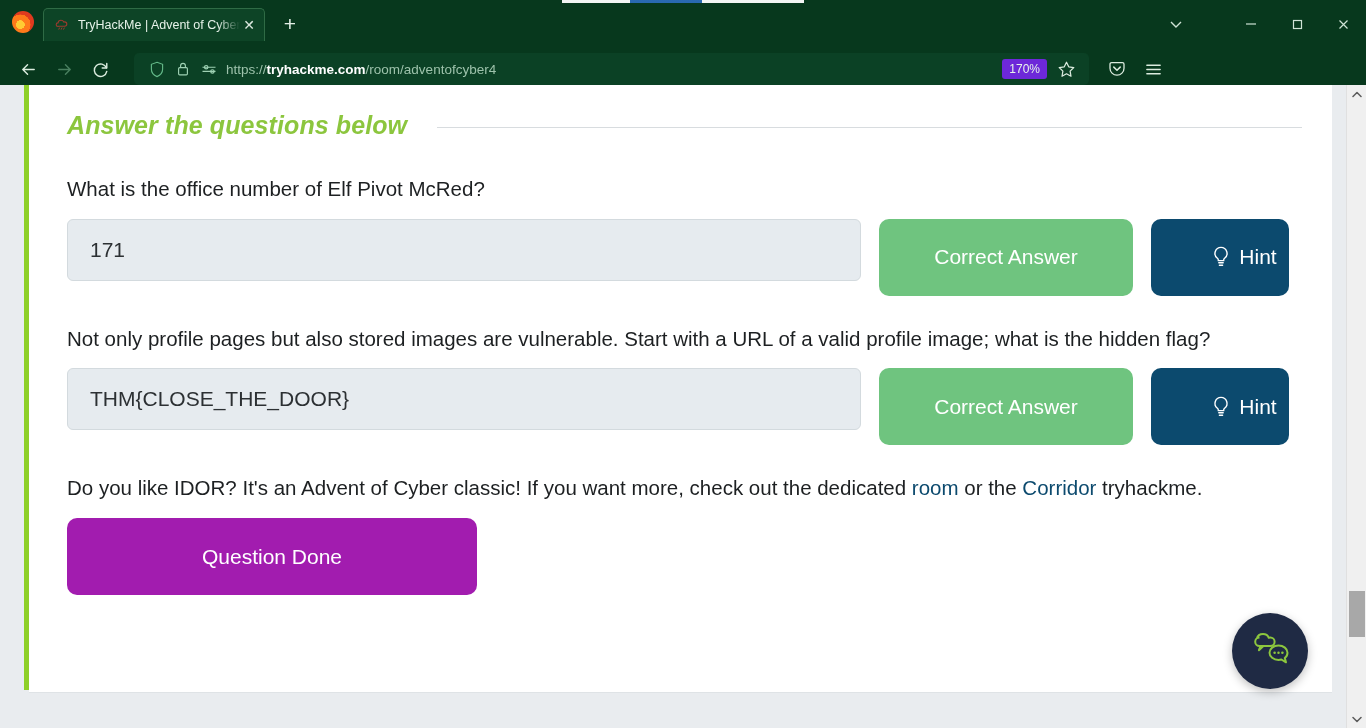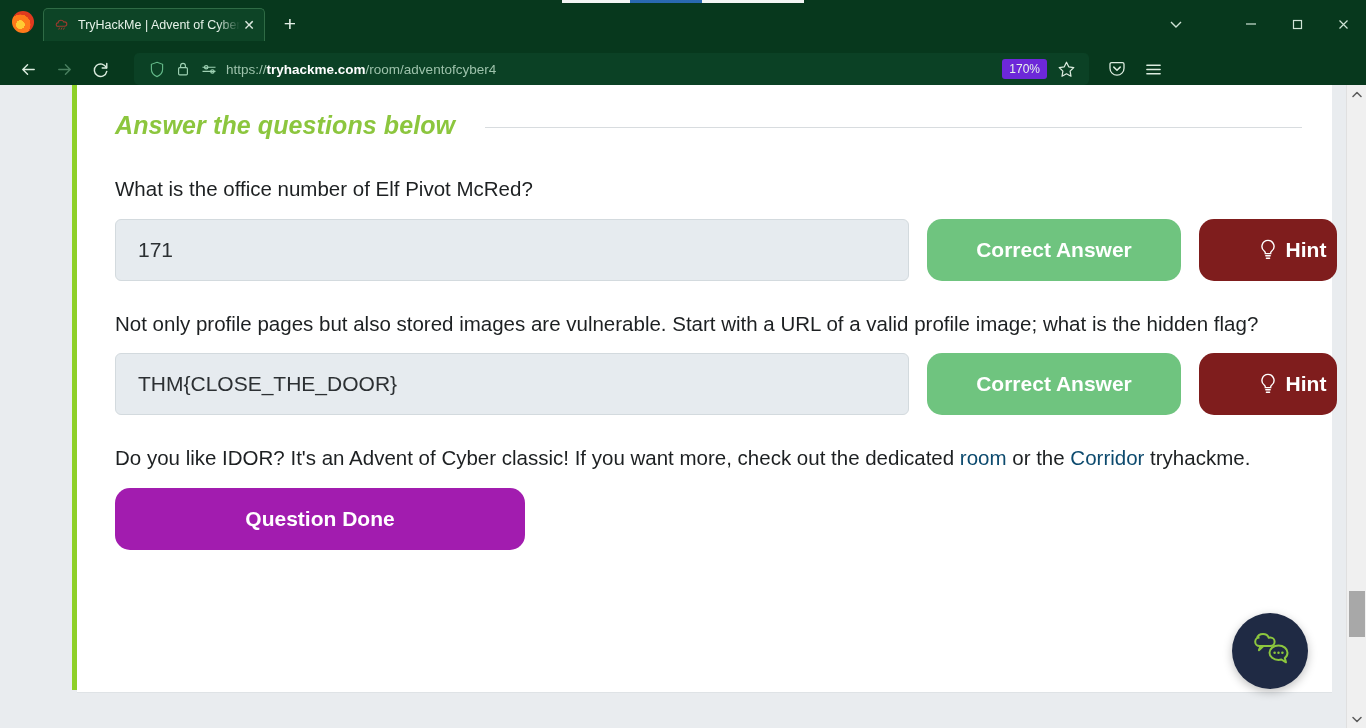--- a/index.html
+++ b/index.html
@@ -123,21 +123,20 @@
   #viewport {
     flex: 1 1 auto; position: relative;
     background: #e9ecef;
     overflow: hidden;
     display: flex;
   }
   .page {
     flex: 1 1 auto; position: relative;
     background: #e9ecef;
     overflow: hidden;
-    margin-left: 48px;
   }
   .accent-bar {
     position: absolute; left: 24px; top: 0; bottom: 38px;
     width: 5px; background: #8ed028;
   }
   .card {
     position: absolute; left: 29px; right: 14px; top: 0;
     height: 608px;
     background: #ffffff;
     border-bottom: 1px solid #dfe3e6;
@@ -168,30 +167,29 @@
     width: 794px; height: 62px; flex: none;
     background: #e6ebef;
     border: 1px solid #d3dade;
     border-radius: 6px;
     display: flex; align-items: center;
     padding: 0 22px;
     font-size: 21px; color: #2c3033;
   }
   .answer-input.placeholder { color: #7d868c; }
   .btn {
-    border-radius: 15px; border: none;
+    border-radius: 10px; border: none;
     display: flex; align-items: center; justify-content: center;
     font-size: 21px; color: #ffffff;
     font-family: "Liberation Sans", sans-serif;
-    height: 62px;
-    font-weight: bold;
+    height: 77px;
   }
   .btn-correct { width: 254px; background: #6fc47f; flex: none; }
   .btn-hint {
-    width: 138px; background: #7f1d1d; flex: none; gap: 8px; padding-left: 48px;
+    width: 138px; background: #0c4a6e; flex: none; gap: 8px; padding-left: 48px;
   }
   .btn-hint svg { flex: none; }
   .btn-done { width: 410px; background: #a21caf; flex: none; }
 
   
   .chat-fab {
     position: absolute; right: 38px; bottom: 39px;
     width: 76px; height: 76px; border-radius: 50%;
     background: #1f2a44;
     display: flex; align-items: center; justify-content: center;

